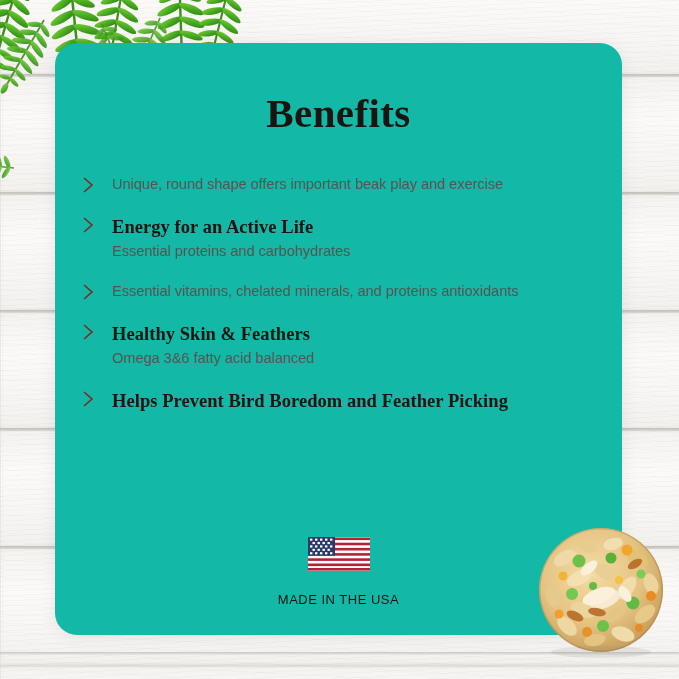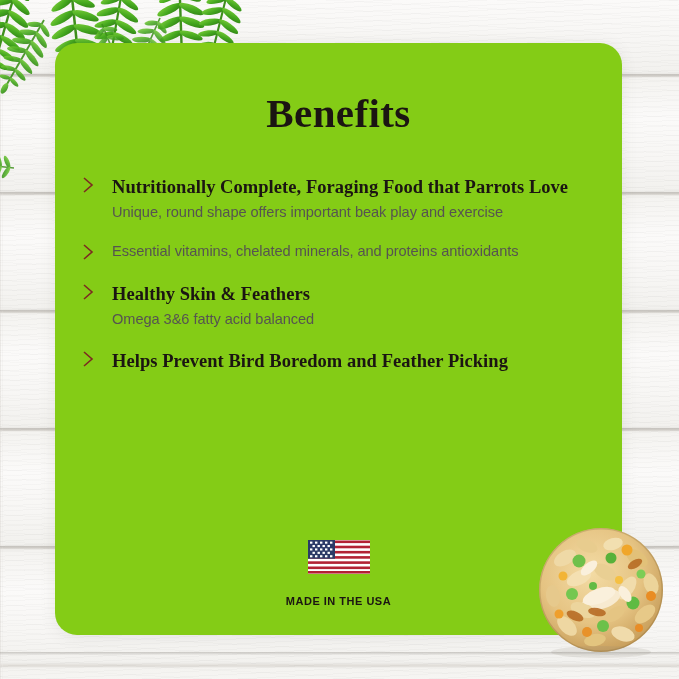--- a/index.html
+++ b/index.html
@@ -31,21 +31,21 @@
   }
   .plank-shadow{position:absolute;left:0;right:0;height:3px;
     background:linear-gradient(180deg, rgba(150,146,140,.45), rgba(150,146,140,.06));}
 
   
   .foliage{position:absolute;left:-26px;top:-22px;width:300px;height:330px;pointer-events:none;}
 
   
   .card{
     position:absolute;left:55px;top:43px;width:567px;height:592px;
-    background:#84cc16;border-radius:22px;
+    background:#14b8a6;border-radius:22px;
     box-shadow:0 2px 16px rgba(90,85,80,.10);
   }
 
   .card-title{
     position:absolute;left:0;right:0;top:46px;
     text-align:center;
     font-family:"Liberation Serif","DejaVu Serif",serif;
     font-weight:700;font-size:41px;letter-spacing:.4px;color:#1b1512;
   }
 
@@ -69,21 +69,21 @@
     font-size:14.6px;line-height:1.35;color:#565451;margin:0;
     letter-spacing:-.05px;
   }
 
   
   .usa{position:absolute;left:0;right:0;bottom:28px;display:flex;
        flex-direction:column;align-items:center;}
   .usa-flag{width:62px;height:34px;display:block;}
   .usa-text{
     margin-top:21px;font-family:"Liberation Sans",sans-serif;
-    font-size:11px;font-weight:700;letter-spacing:.5px;color:#1b1512;
+    font-size:13px;font-weight:400;letter-spacing:.5px;color:#1b1512;
   }
 
   
   .food{position:absolute;left:539px;top:528px;width:138px;height:130px;}
   .food svg{display:block;}
 </style>
 </head>
 <body>
 
 <div class="stage">
@@ -157,24 +157,32 @@
     <div class="card-title">Benefits</div>
 
     <div class="benefit-list">
 
       <div class="benefit">
         <span class="chev">
           <svg width="15" height="18" viewBox="0 0 15 18">
               <path d="M3 2 L11 9 L3 16" fill="none" stroke="currentColor" stroke-width="1.6"></path>
             </svg>
         </span>
-        <p class="b-title">Nutritionally Complete, Foraging Food that Parrots Love</p>
         <p class="b-sub">Unique, round shape offers important beak play and exercise</p>
       </div>
 
+      <div class="benefit">
+        <span class="chev">
+          <svg width="15" height="18" viewBox="0 0 15 18">
+              <path d="M3 2 L11 9 L3 16" fill="none" stroke="currentColor" stroke-width="1.6"></path>
+            </svg>
+        </span>
+        <p class="b-title">Energy for an Active Life</p>
+        <p class="b-sub">Essential proteins and carbohydrates</p>
+      </div>
 
       <div class="benefit">
         <span class="chev">
           <svg width="15" height="18" viewBox="0 0 15 18">
               <path d="M3 2 L11 9 L3 16" fill="none" stroke="currentColor" stroke-width="1.6"></path>
             </svg>
         </span>
         <p class="b-sub">Essential vitamins, chelated minerals, and proteins antioxidants</p>
       </div>
 

